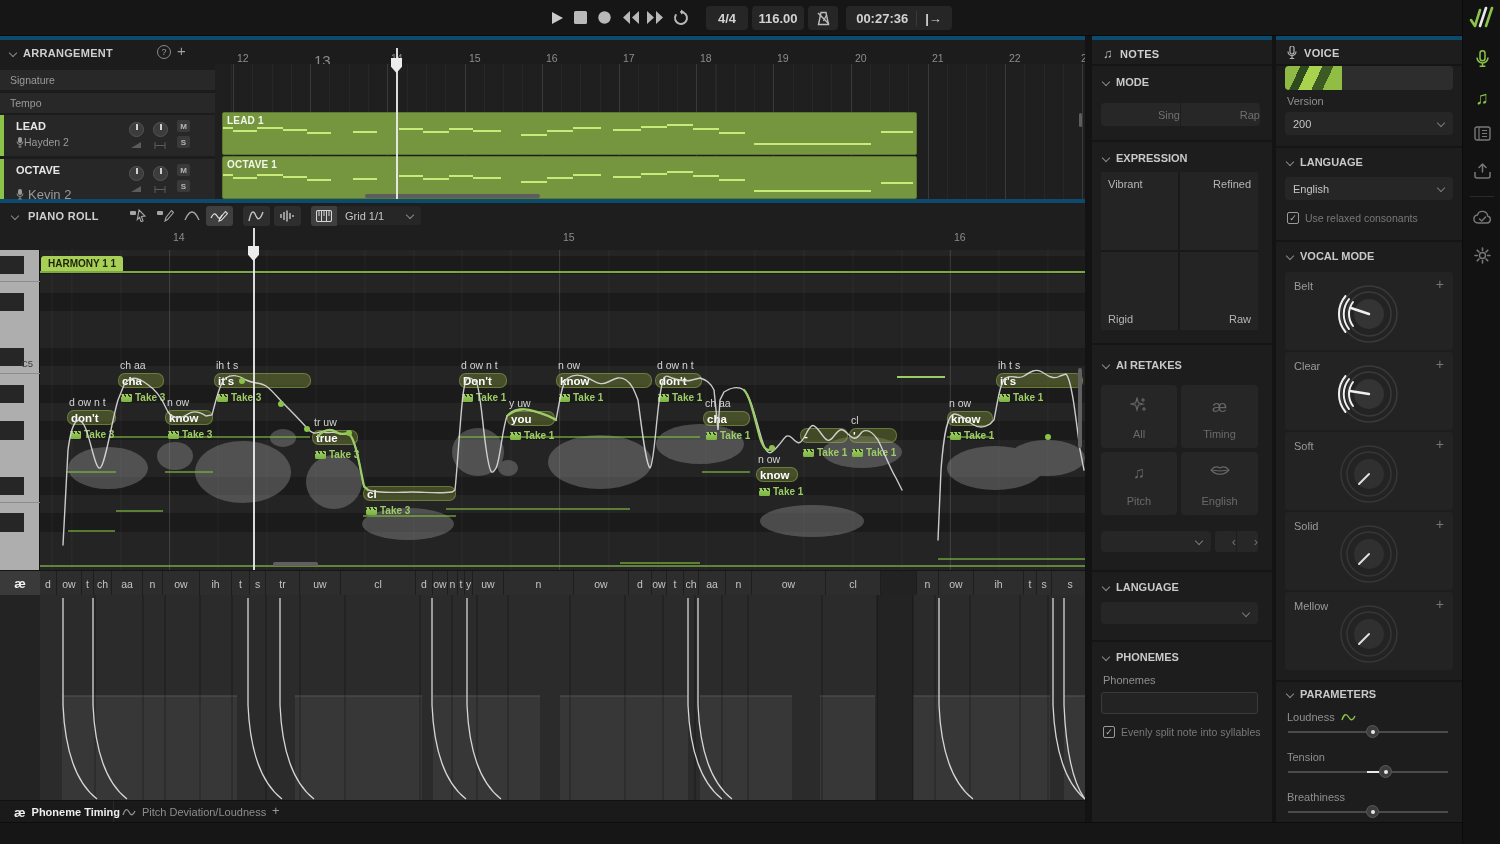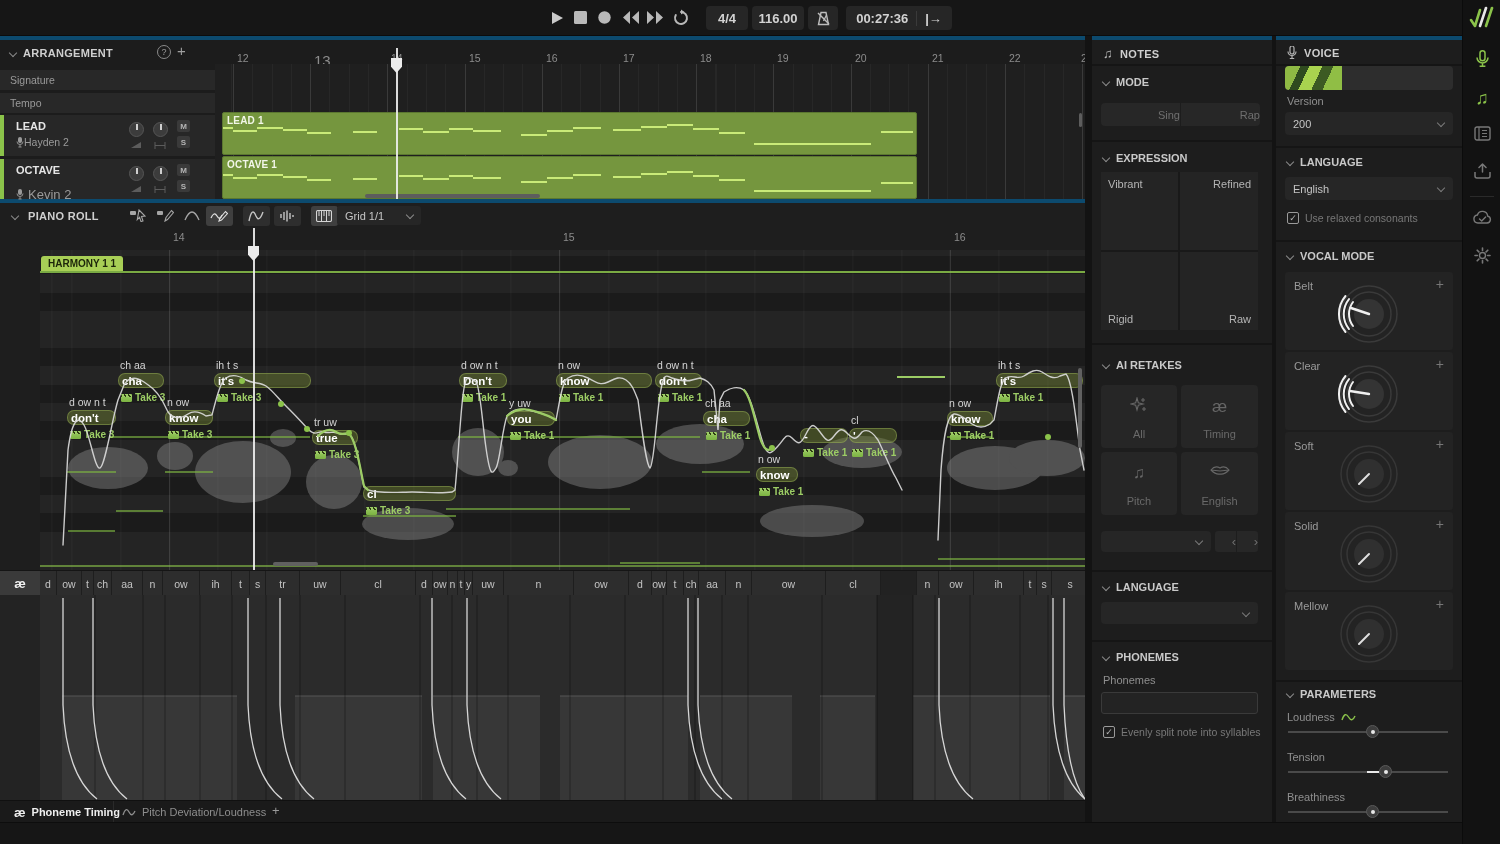--- a/index.html
+++ b/index.html
@@ -293,20 +293,35 @@
       linear-gradient(#242424,#242424);
       background-position:129px 0,31.4px 0,0 -31px,0 0"></div>
 
     <div class="abs" style="left:40px;top:43px;width:1045px;height:2px;background:#8bc34a;opacity:.85"></div>
     <div class="abs" style="left:40px;top:337px;width:1045px;height:2px;background:#8bc34a;opacity:.6"></div>
 
     <div class="abs" style="left:41px;top:28px;height:15px;background:#a8cf56;border-radius:3px 3px 0 0;color:#1c240a;font-size:10px;font-weight:700;display:flex;align-items:center;padding:0 7px">
       <span>HARMONY 1 1</span>
     </div>
 
+    <div class="abs" style="left:0;top:22px;width:40px;height:320px;background:#aeaeae;border-right:1px solid #111">
+      <div class="abs" style="left:0;top:0;width:24px;height:320px;background:
+        repeating-linear-gradient(180deg,
+          transparent 0 36.8px, #262626 36.8px 55.2px,
+          transparent 55.2px 73.6px, #262626 73.6px 92px,
+          transparent 92px 128.8px, #262626 128.8px 147.2px,
+          transparent 147.2px 165.6px, #262626 165.6px 184px,
+          transparent 184px 202.4px, #262626 202.4px 220.8px);
+        background-position:0 -31px"></div>
+      <div class="abs" style="left:0;top:123px;width:40px;height:1px;background:#8d8d8d"></div>
+      <div class="abs" style="left:0;top:252px;width:40px;height:1px;background:#8d8d8d"></div>
+      <div class="abs" style="left:0;top:31px;width:40px;height:1px;background:#8d8d8d"></div>
+      <span class="abs" style="left:21px;top:108px;font-size:9.5px;color:#3c3c3c">C5</span>
+
+    </div>
 
     <div class="abs" style="left:1078px;top:140px;width:4px;height:80px;background:#606060;border-radius:2px;z-index:40"></div>
     <div class="abs" style="left:273px;top:334px;width:45px;height:4px;background:#606060;border-radius:2px;z-index:40"></div>
   </div>
 
   <svg class="abs" style="left:0;top:0;z-index:28;pointer-events:none" width="1500" height="844" viewBox="0 0 1500 844">
     <defs>
         <clipPath id="prclip">
           <rect x="40" y="250" width="1045" height="318"></rect>
         </clipPath>

